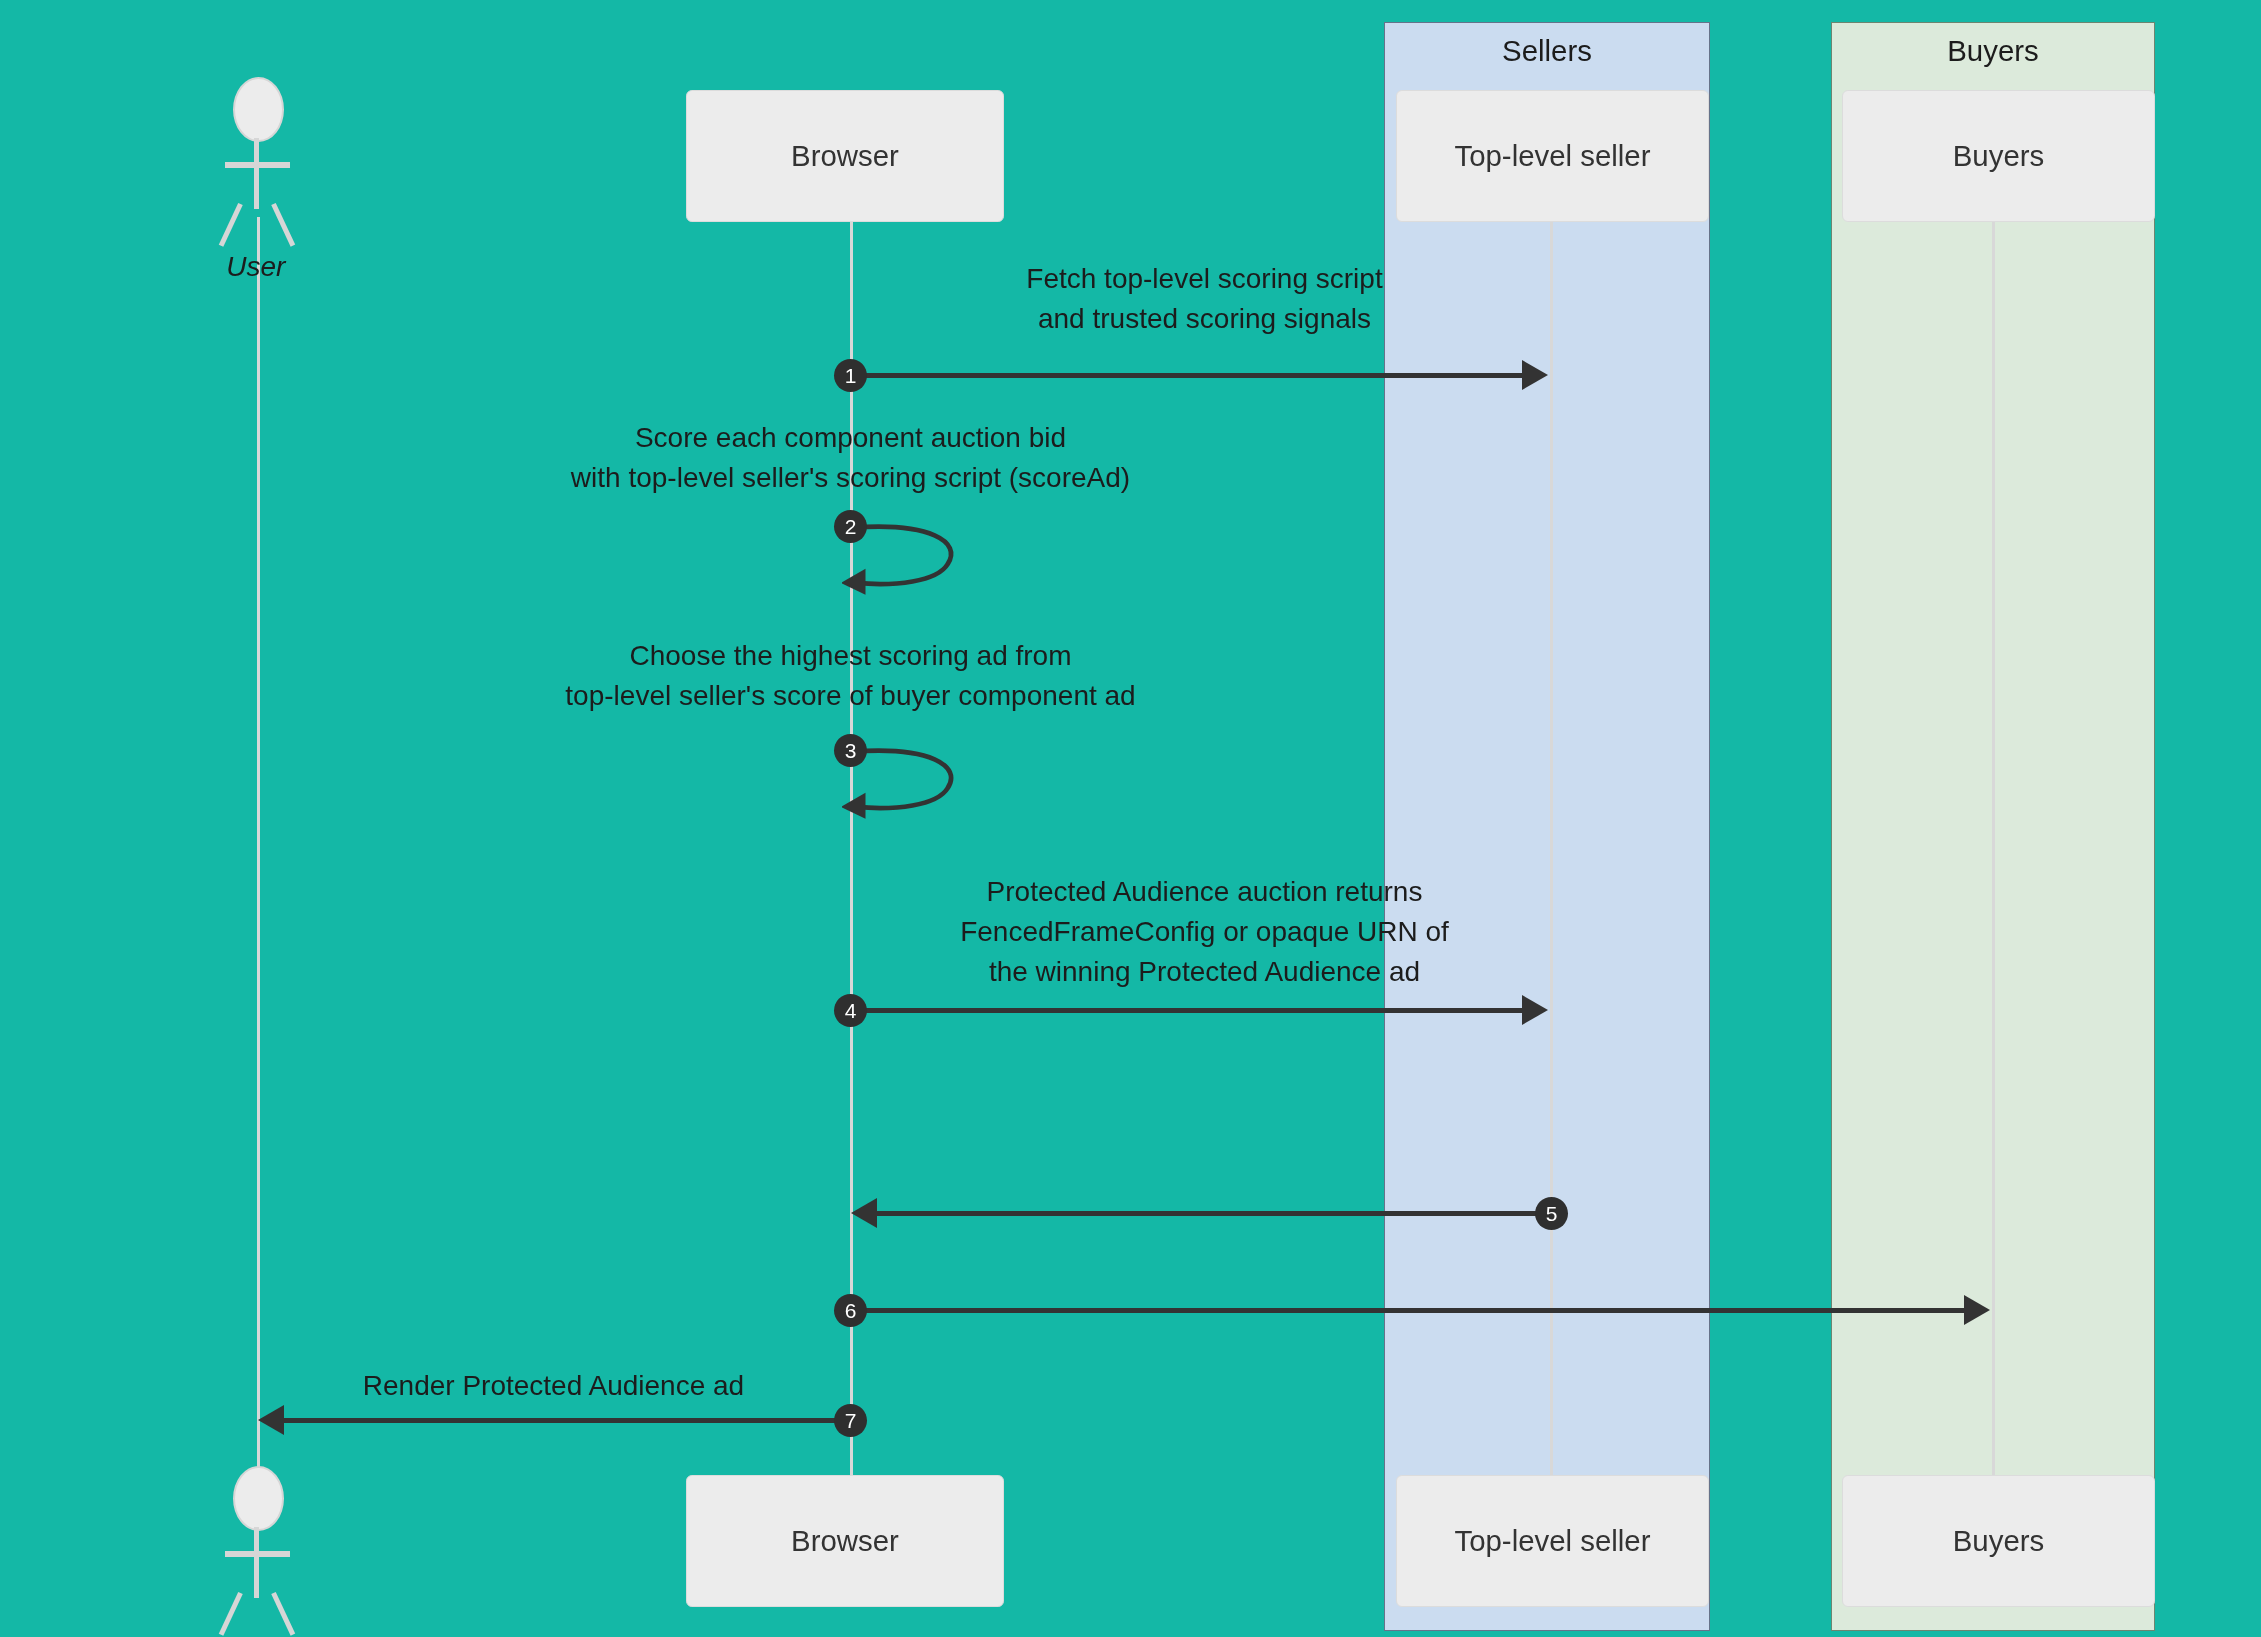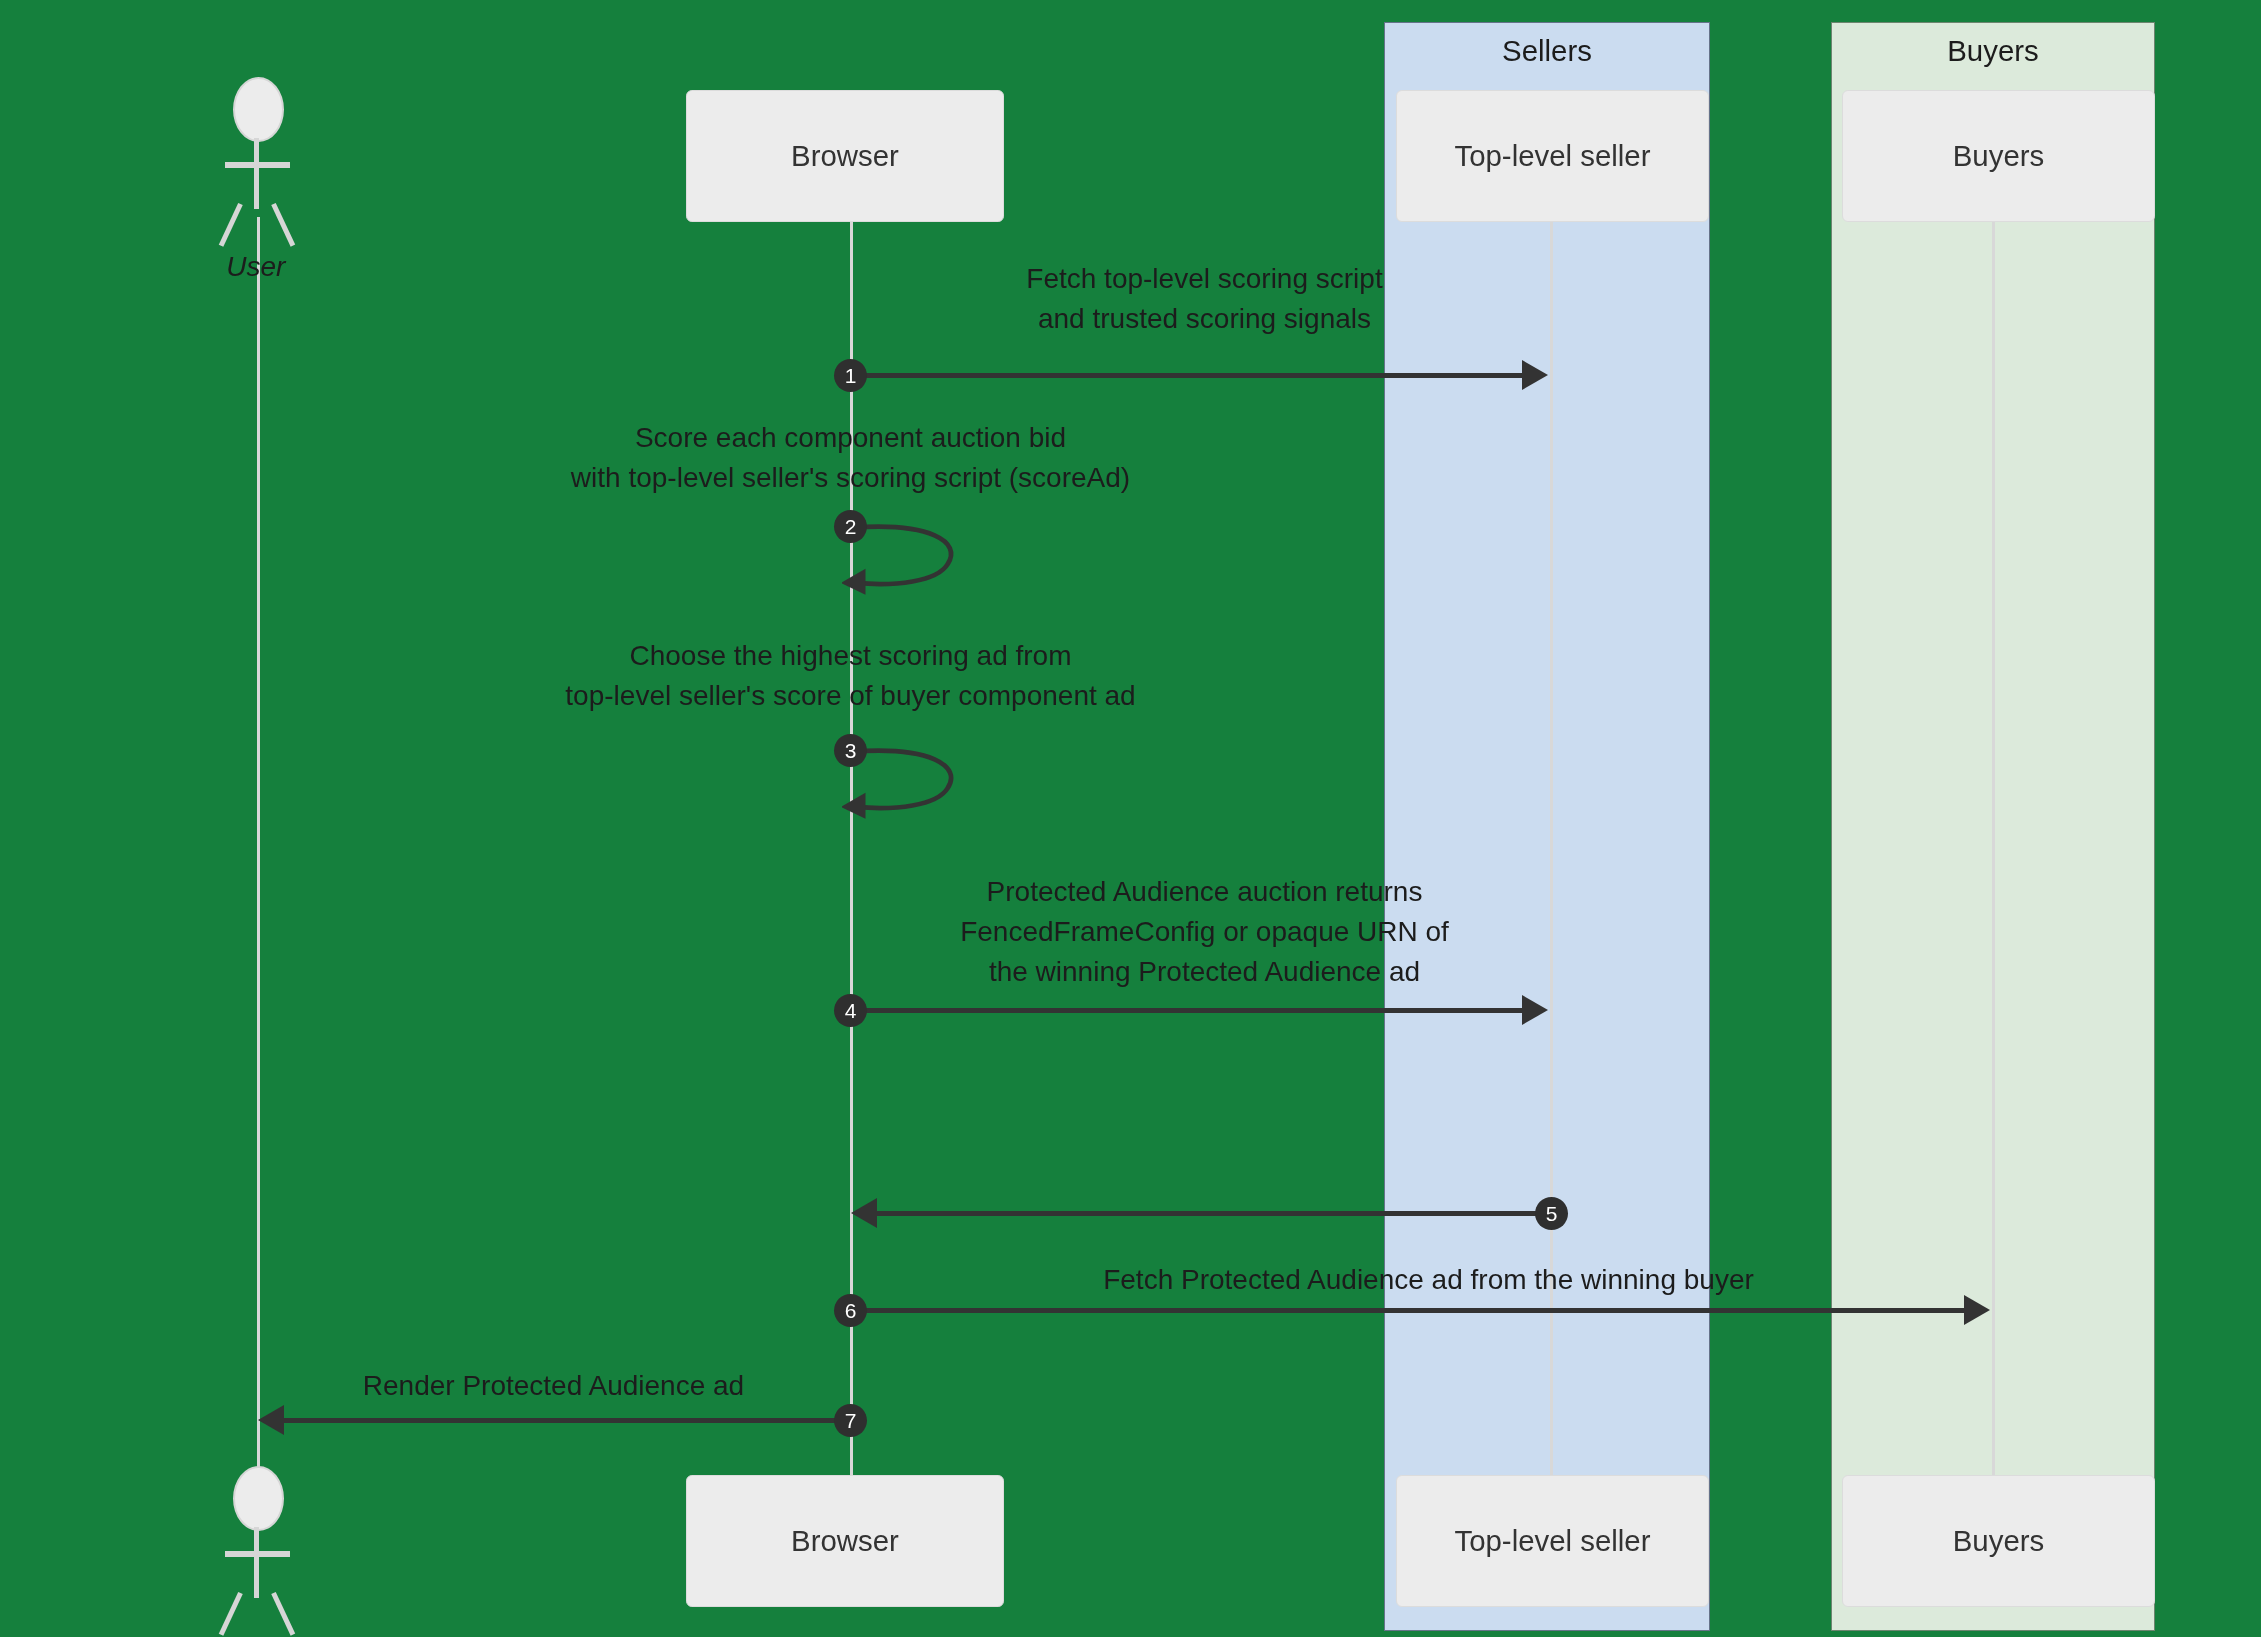--- a/index.html
+++ b/index.html
@@ -1,17 +1,17 @@
 <!DOCTYPE html>
 <html style="font-size:9.4px"><head>
 <meta charset="utf-8">
 <style>
   html,body{margin:0;padding:0;background:#ffffff;}
   body{font-family:"Liberation Sans", sans-serif;}
-  #stage{position:relative;width:2261px;height:1637px;background:#15803d;overflow:hidden;}
+  #stage{position:relative;width:2261px;height:1637px;background:#14b8a6;overflow:hidden;}
 
   .group-box{position:absolute;border:1.8px solid #6a6f6b;box-sizing:border-box;}
   .group-sellers{background:#cbdcf0;border-color:#66738a;}
   .group-buyers{background:#dceadb;border-color:#6d8570;}
   .group-label{position:absolute;width:100%;text-align:center;font-size:29.4px;color:#1c1c1c;
                font-family:"Liberation Sans", sans-serif;}
 
   .lifeline{position:absolute;width:2.9px;background:#d8d8d8;}
 
   .pbox{position:absolute;background:#ececec;border:1.8px solid #dcdcdc;border-radius:5.9px;
@@ -112,21 +112,20 @@
 FencedFrameConfig or opaque URN of
 the winning Protected Audience ad</div>
   <div class="msg-line" style="left:851px;top:1008px;width:672px;"></div>
   <div class="arrow-r" style="left:1522px;top:995px;"></div>
   <div class="seq-num" style="left:834px;top:994px;">4</div>
 
   <div class="msg-line" style="left:877px;top:1211px;width:672px;"></div>
   <div class="arrow-l" style="left:851px;top:1198px;"></div>
   <div class="seq-num" style="left:1535px;top:1197px;">5</div>
 
-  <div class="msg-text" style="left:860px;top:1260px;width:1137px;">Fetch Protected Audience ad from the winning buyer</div>
   <div class="msg-line" style="left:851px;top:1308px;width:1115px;"></div>
   <div class="arrow-r" style="left:1964px;top:1295px;"></div>
   <div class="seq-num" style="left:834px;top:1294px;">6</div>
 
   <div class="msg-text" style="left:259px;top:1366px;width:589px;">Render Protected Audience ad</div>
   <div class="msg-line" style="left:284px;top:1418px;width:565px;"></div>
   <div class="arrow-l" style="left:258px;top:1405px;"></div>
   <div class="seq-num" style="left:834px;top:1404px;">7</div>
 
 </div>

